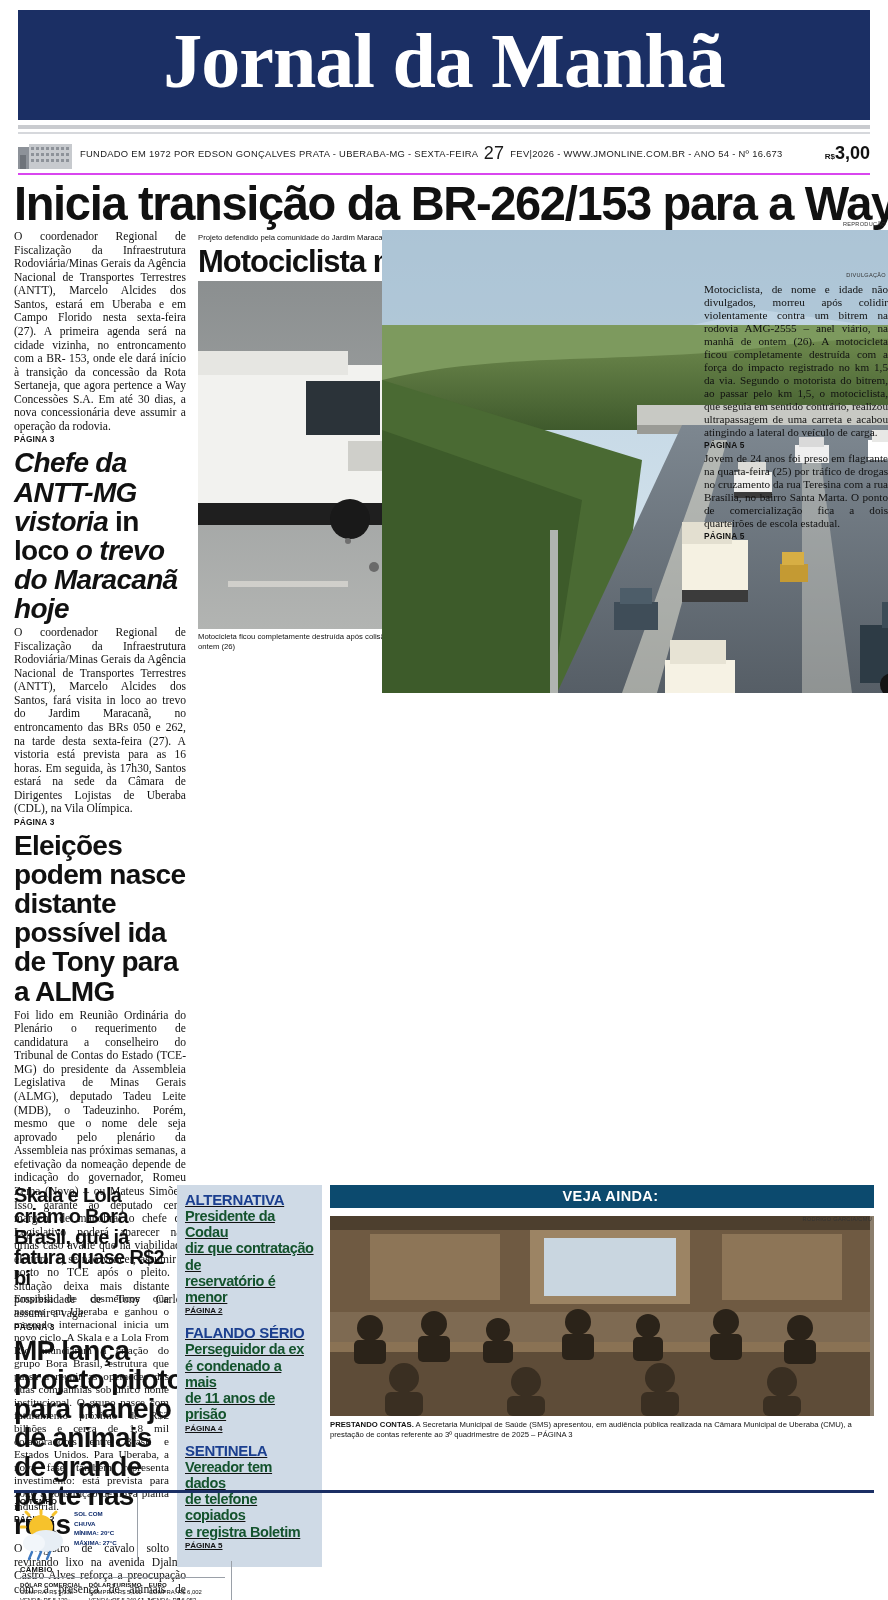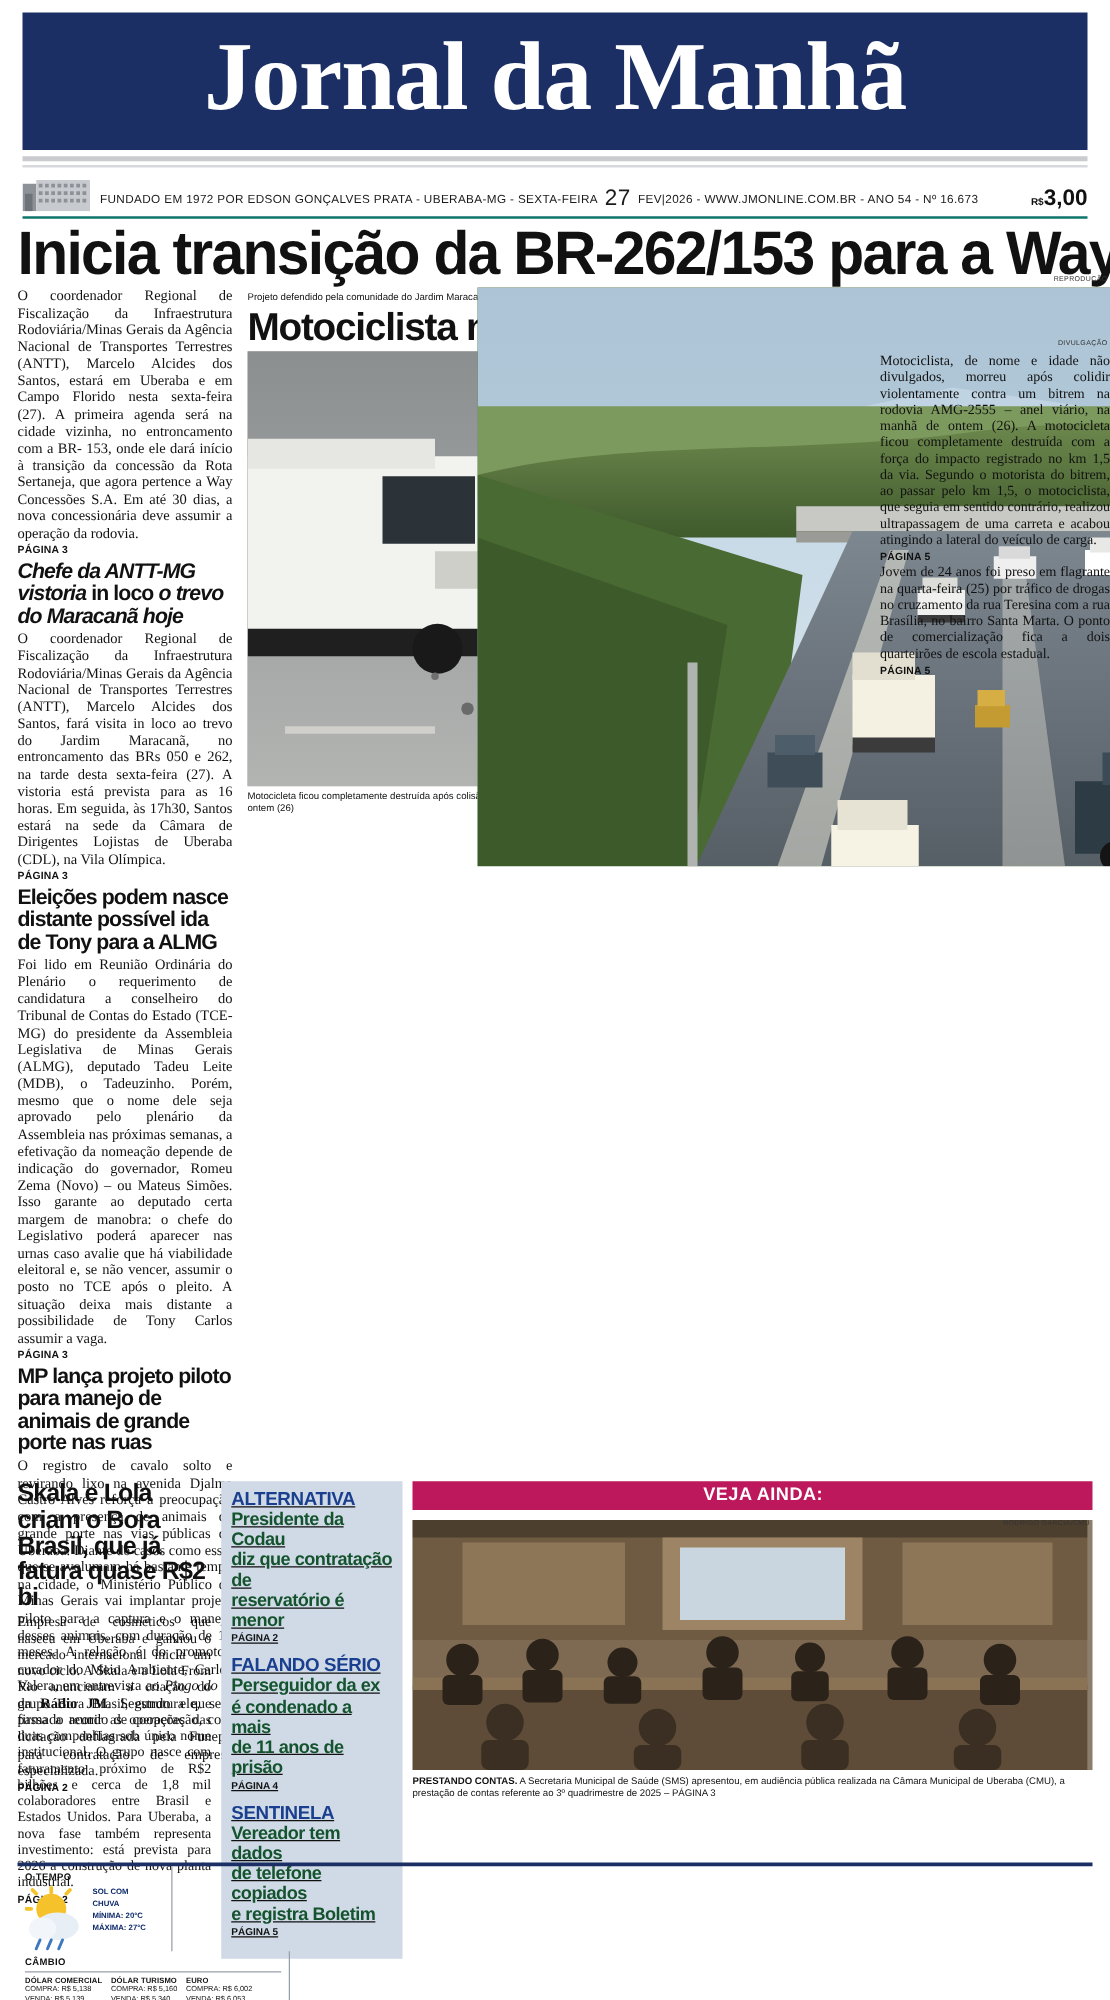--- a/index.html
+++ b/index.html
@@ -26,24 +26,24 @@
     letter-spacing:-1px;
     line-height:1;
     padding-bottom:8px;
   }
   .rule-stack { padding:0 18px; }
   .rule-thick { height:4px; background:#c9cbcf; margin-top:5px; }
   .rule-thin { height:2px; background:#d6d8dc; margin-top:3px; }
 
   
   .infobar {
-    display:flex; align-items:flex-end;
+    display:flex; align-items:flex-start;
     margin:6px 18px 0 18px;
     padding:3px 0 4px 0;
-    border-bottom:2px solid #0f766e;
+    border-bottom:2px solid #d946ef;
     font-family:"Liberation Sans", sans-serif;
   }
   .building-icon { width:54px; height:26px; margin-right:8px; flex:0 0 auto; }
   .infobar-text {
     font-size:9.4px; letter-spacing:.3px; color:#1a1a1a; white-space:nowrap;
   }
   .infobar-text .big { font-size:18px; font-weight:400; vertical-align:-2px; padding:0 3px; }
   .infobar-price { margin-left:auto; white-space:nowrap; }
   .infobar-price .rs { font-size:8px; font-weight:700; }
   .infobar-price .val { font-size:18px; font-weight:700; }
@@ -80,21 +80,21 @@
     font-family:"Liberation Sans", sans-serif;
     font-weight:700;
     font-size:8.3px;
     letter-spacing:.2px;
     margin:1px 0 2px 0;
   }
 
   .sub-hd {
     font-family:"Liberation Sans", sans-serif;
     font-weight:700;
-    font-size:17px;
+    font-size:28px;
     line-height:1.04;
     letter-spacing:-0.7px;
     margin:4px 0 3px 0;
   }
   .sub-hd.italic { font-style:italic; }
   .sub-hd .roman { font-style:normal; }
 
   
   .photo-top {
     position:absolute; left:184px; top:0; width:690px; height:463px;
@@ -130,21 +130,21 @@
   .teaser-line {
     font-family:"Liberation Sans", sans-serif;
     font-weight:700; font-size:14.5px; line-height:1.12; color:#14532d; letter-spacing:-.4px;
   }
   .teaser-pg {
     font-family:"Liberation Sans", sans-serif;
     font-weight:700; font-size:8px; margin-top:1px; margin-bottom:9px;
   }
 
   .veja-header {
-    background:#be185d; color:#fff; text-align:center;
+    background:#0c4a6e; color:#fff; text-align:center;
     font-family:"Liberation Sans", sans-serif; font-weight:700;
     font-size:14.5px; letter-spacing:.4px; padding:3px 0 4px 17px;
   }
 
   
   .footer {
     position:absolute; left:14px; right:14px; bottom:6px; height:104px;
     border-top:3px solid #1b2f64;
     display:flex;
     font-family:"Liberation Sans", sans-serif;

